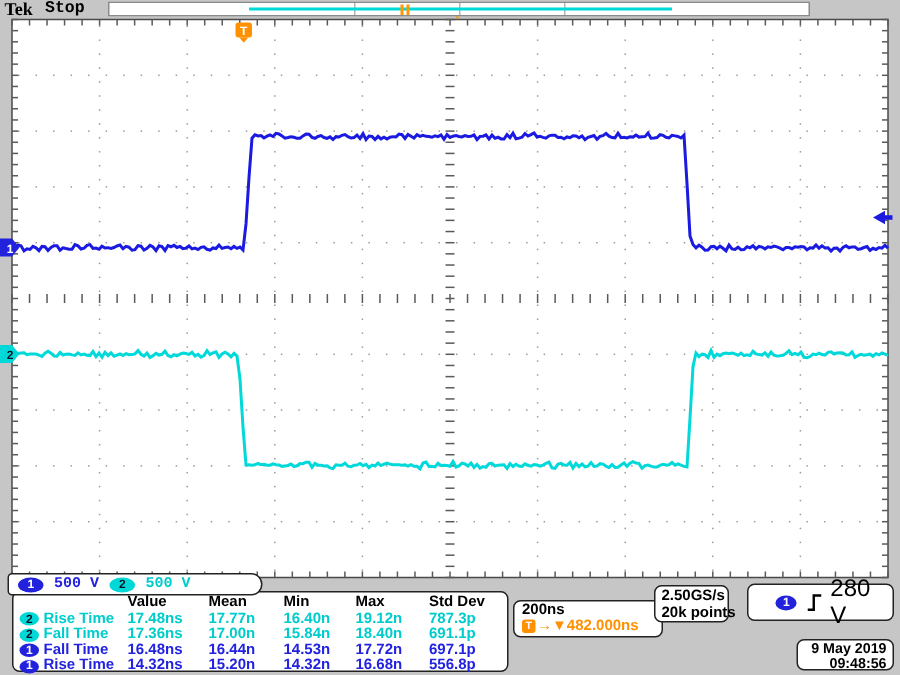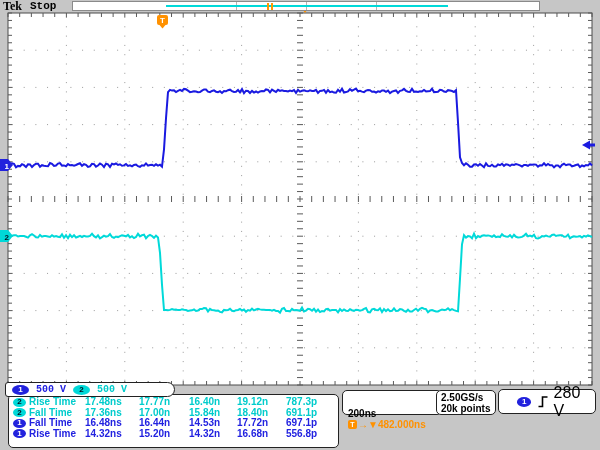--- a/index.html
+++ b/index.html
@@ -27,26 +27,26 @@
   .chscale{font-size:10px;font-weight:700;font-family:Liberation Mono, monospace;}
   .t1{color:#2222e0;} .t2{color:#00cccc;}
   #meas-box{left:8px;top:394px;width:331px;height:54px;z-index:2;padding:2px 0 0 4px;}
   .mrow{display:grid;grid-template-columns:72px 54px 50px 48px 49px 52px;height:10.5px;
         align-items:center;font-size:10px;font-weight:700;line-height:10px;}
   .mhead{color:#000;}
   .mcell{white-space:nowrap;}
   .mfirst{display:flex;align-items:center;gap:3px;}
   .mbadge{display:inline-flex;align-items:center;justify-content:center;width:13px;height:9px;
           border-radius:50%;font-size:8px;font-weight:700;flex:0 0 auto;}
-  #tb-box{left:342px;top:390px;width:100px;height:25px;padding:17px 0 0 5px;}
+  #tb-box{left:342px;top:400px;width:100px;height:25px;padding:0 0 0 5px;}
   #tb-scale{font-size:10px;font-weight:700;color:#000;line-height:11px;}
   #tb-delay{font-size:10px;font-weight:700;color:#ff9100;line-height:11px;display:flex;align-items:center;}
   #tb-tsq{display:inline-flex;align-items:center;justify-content:center;width:9px;height:9px;
           background:#ff9100;color:#fff;border-radius:2px;font-size:7px;font-weight:700;margin-right:1px;}
-  #acq-box{left:436px;top:390px;width:60px;height:25px;padding:1px 14px 0 4px;}
+  #acq-box{left:436px;top:390px;width:50px;height:25px;padding:1px 14px 0 4px;}
   #acq-box div{font-size:10px;font-weight:700;color:#000;line-height:11px;white-space:nowrap;}
   #trig-box{left:498px;top:389px;width:98px;height:25px;display:flex;align-items:center;
             padding:0 6px 0 18px;gap:6px;}
   #trig-level{margin-left:auto;font-size:16px;font-weight:400;color:#000;}
   #dt-box{left:531px;top:426px;width:65px;height:21px;text-align:right;padding:1px 4px 0 0;}
   #dt-box div{font-size:9.5px;font-weight:700;color:#000;line-height:9.5px;white-space:nowrap;}
 </style>
 </head>
 <body>
 
@@ -1128,20 +1128,28 @@
   </div>
 
   <div id="ch-box" class="box">
     <span class="oval oval1">1</span>
     <span class="chscale t1">500 V</span>
     <span class="oval oval2">2</span>
     <span class="chscale t2">500 V</span>
   </div>
 
   <div id="meas-box" class="box">
+    <div class="mrow mhead">
+      <span class="mcell"></span>
+      <span class="mcell">Value</span>
+      <span class="mcell">Mean</span>
+      <span class="mcell">Min</span>
+      <span class="mcell">Max</span>
+      <span class="mcell">Std Dev</span>
+    </div>
     <div class="mrow t2">
       <span class="mcell mfirst">
           <span class="mbadge oval2">2</span>
           <span>Rise Time</span>
         </span>
       <span class="mcell">17.48ns</span>
       <span class="mcell">17.77n</span>
       <span class="mcell">16.40n</span>
       <span class="mcell">19.12n</span>
       <span class="mcell">787.3p</span>
@@ -1196,14 +1204,18 @@
   </div>
 
   <div id="trig-box" class="box">
     <span class="oval oval1">1</span>
     <svg width="12" height="13">
       <path d="M1.5,11.5 H5.5 V2 H10.5" fill="none" stroke="#000" stroke-width="1.6"></path>
     </svg>
     <span id="trig-level">280 V</span>
   </div>
 
+  <div id="dt-box" class="box">
+    <div>9 May 2019</div>
+    <div>09:48:56</div>
+  </div>
 
 </div>
 
 </body></html>

